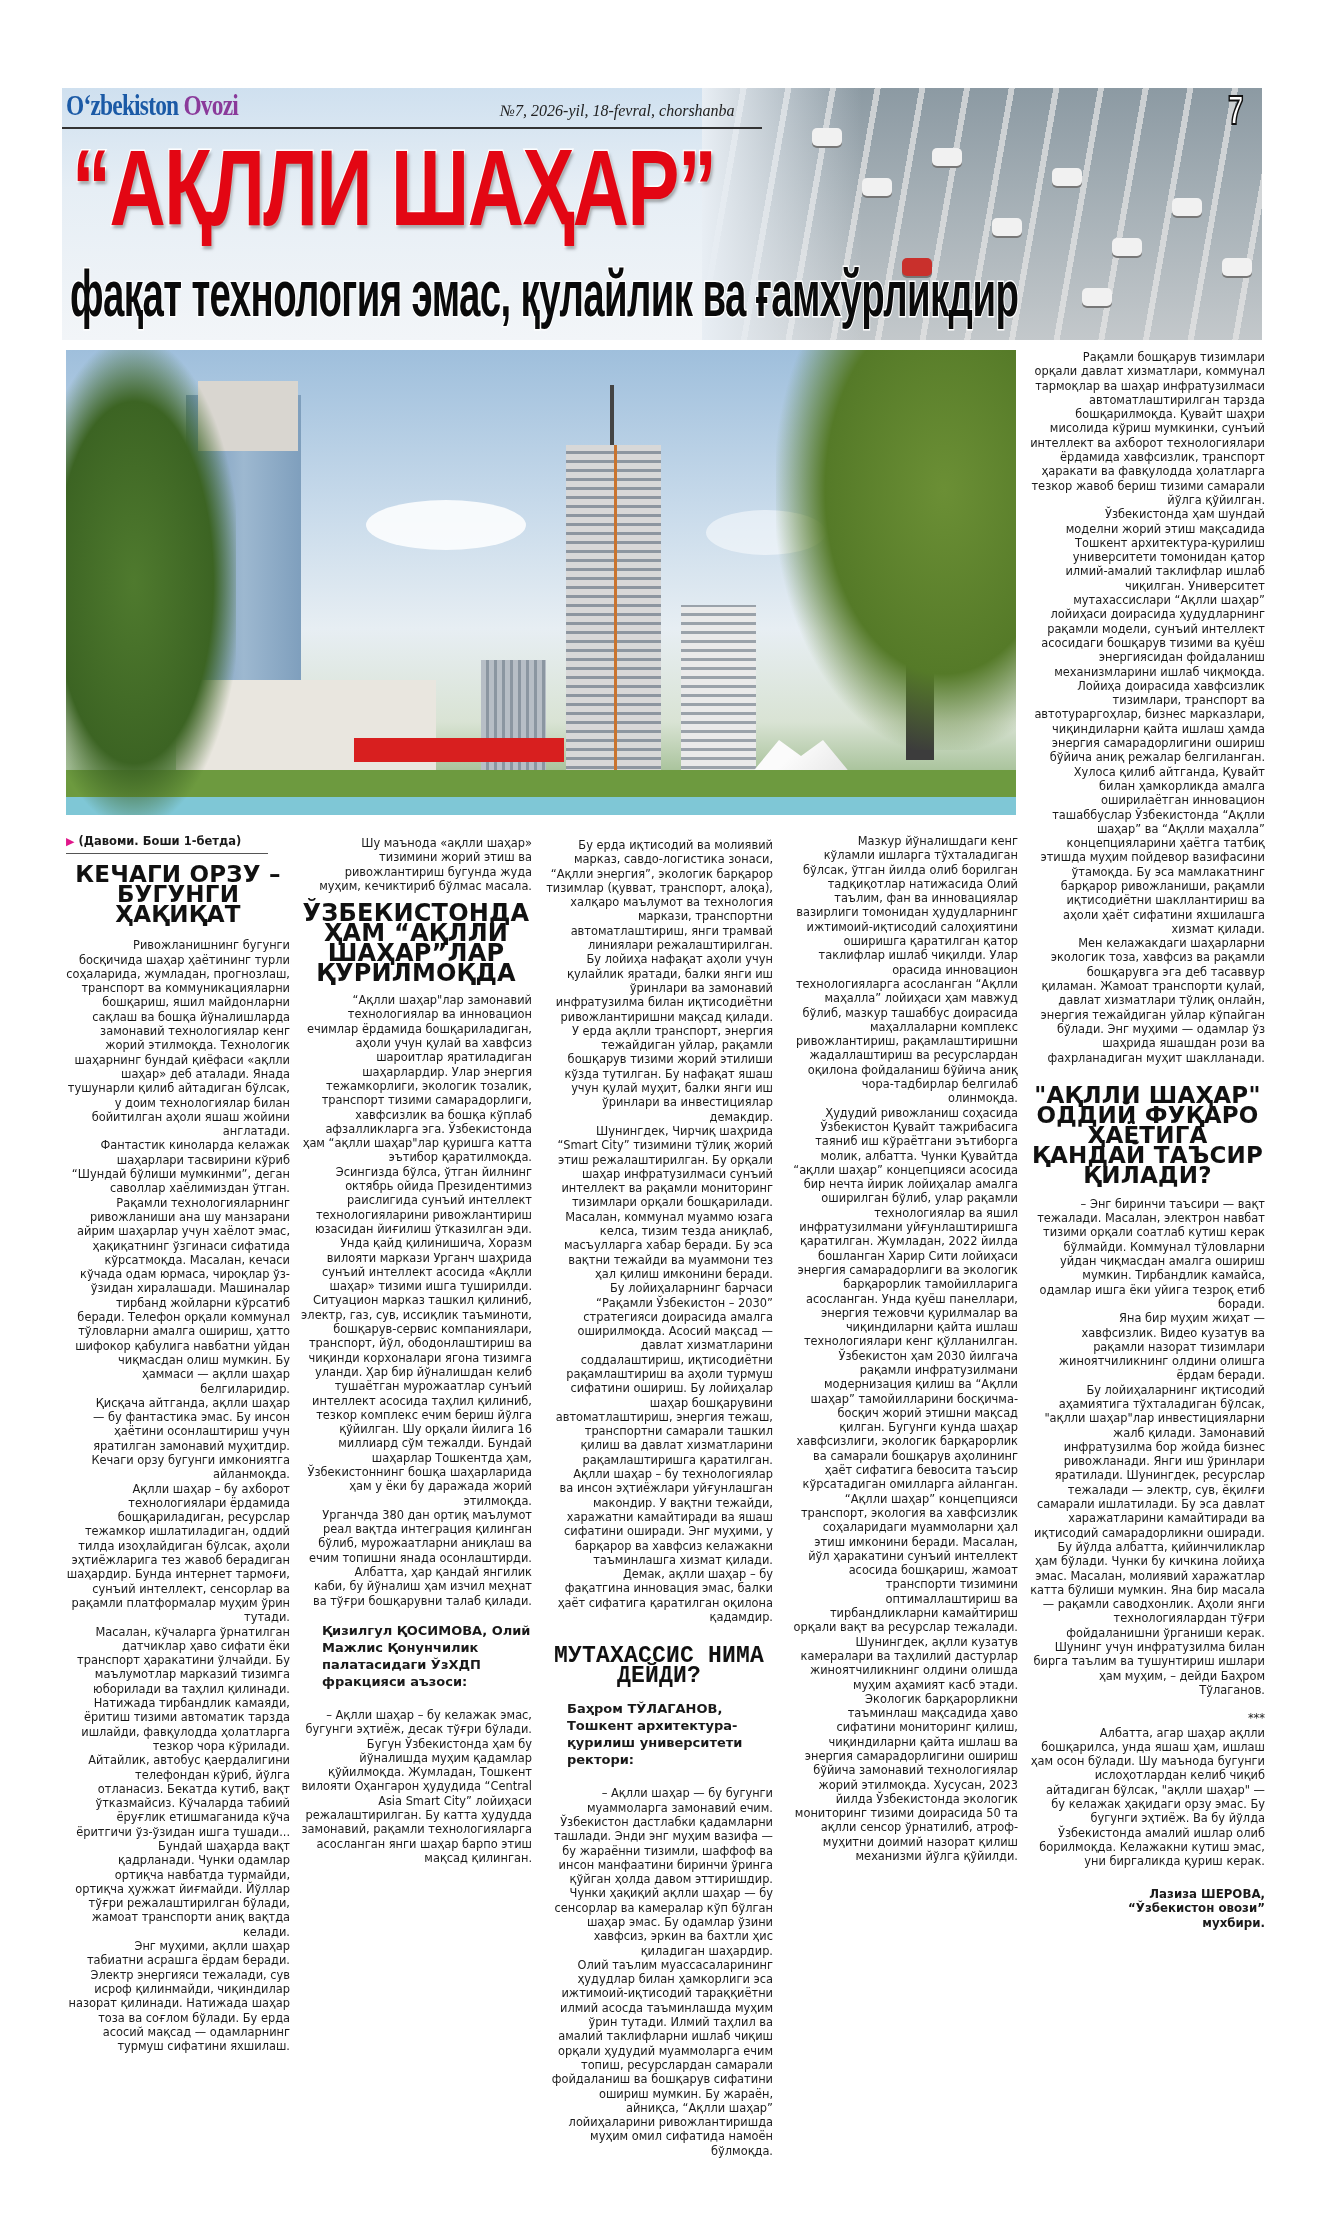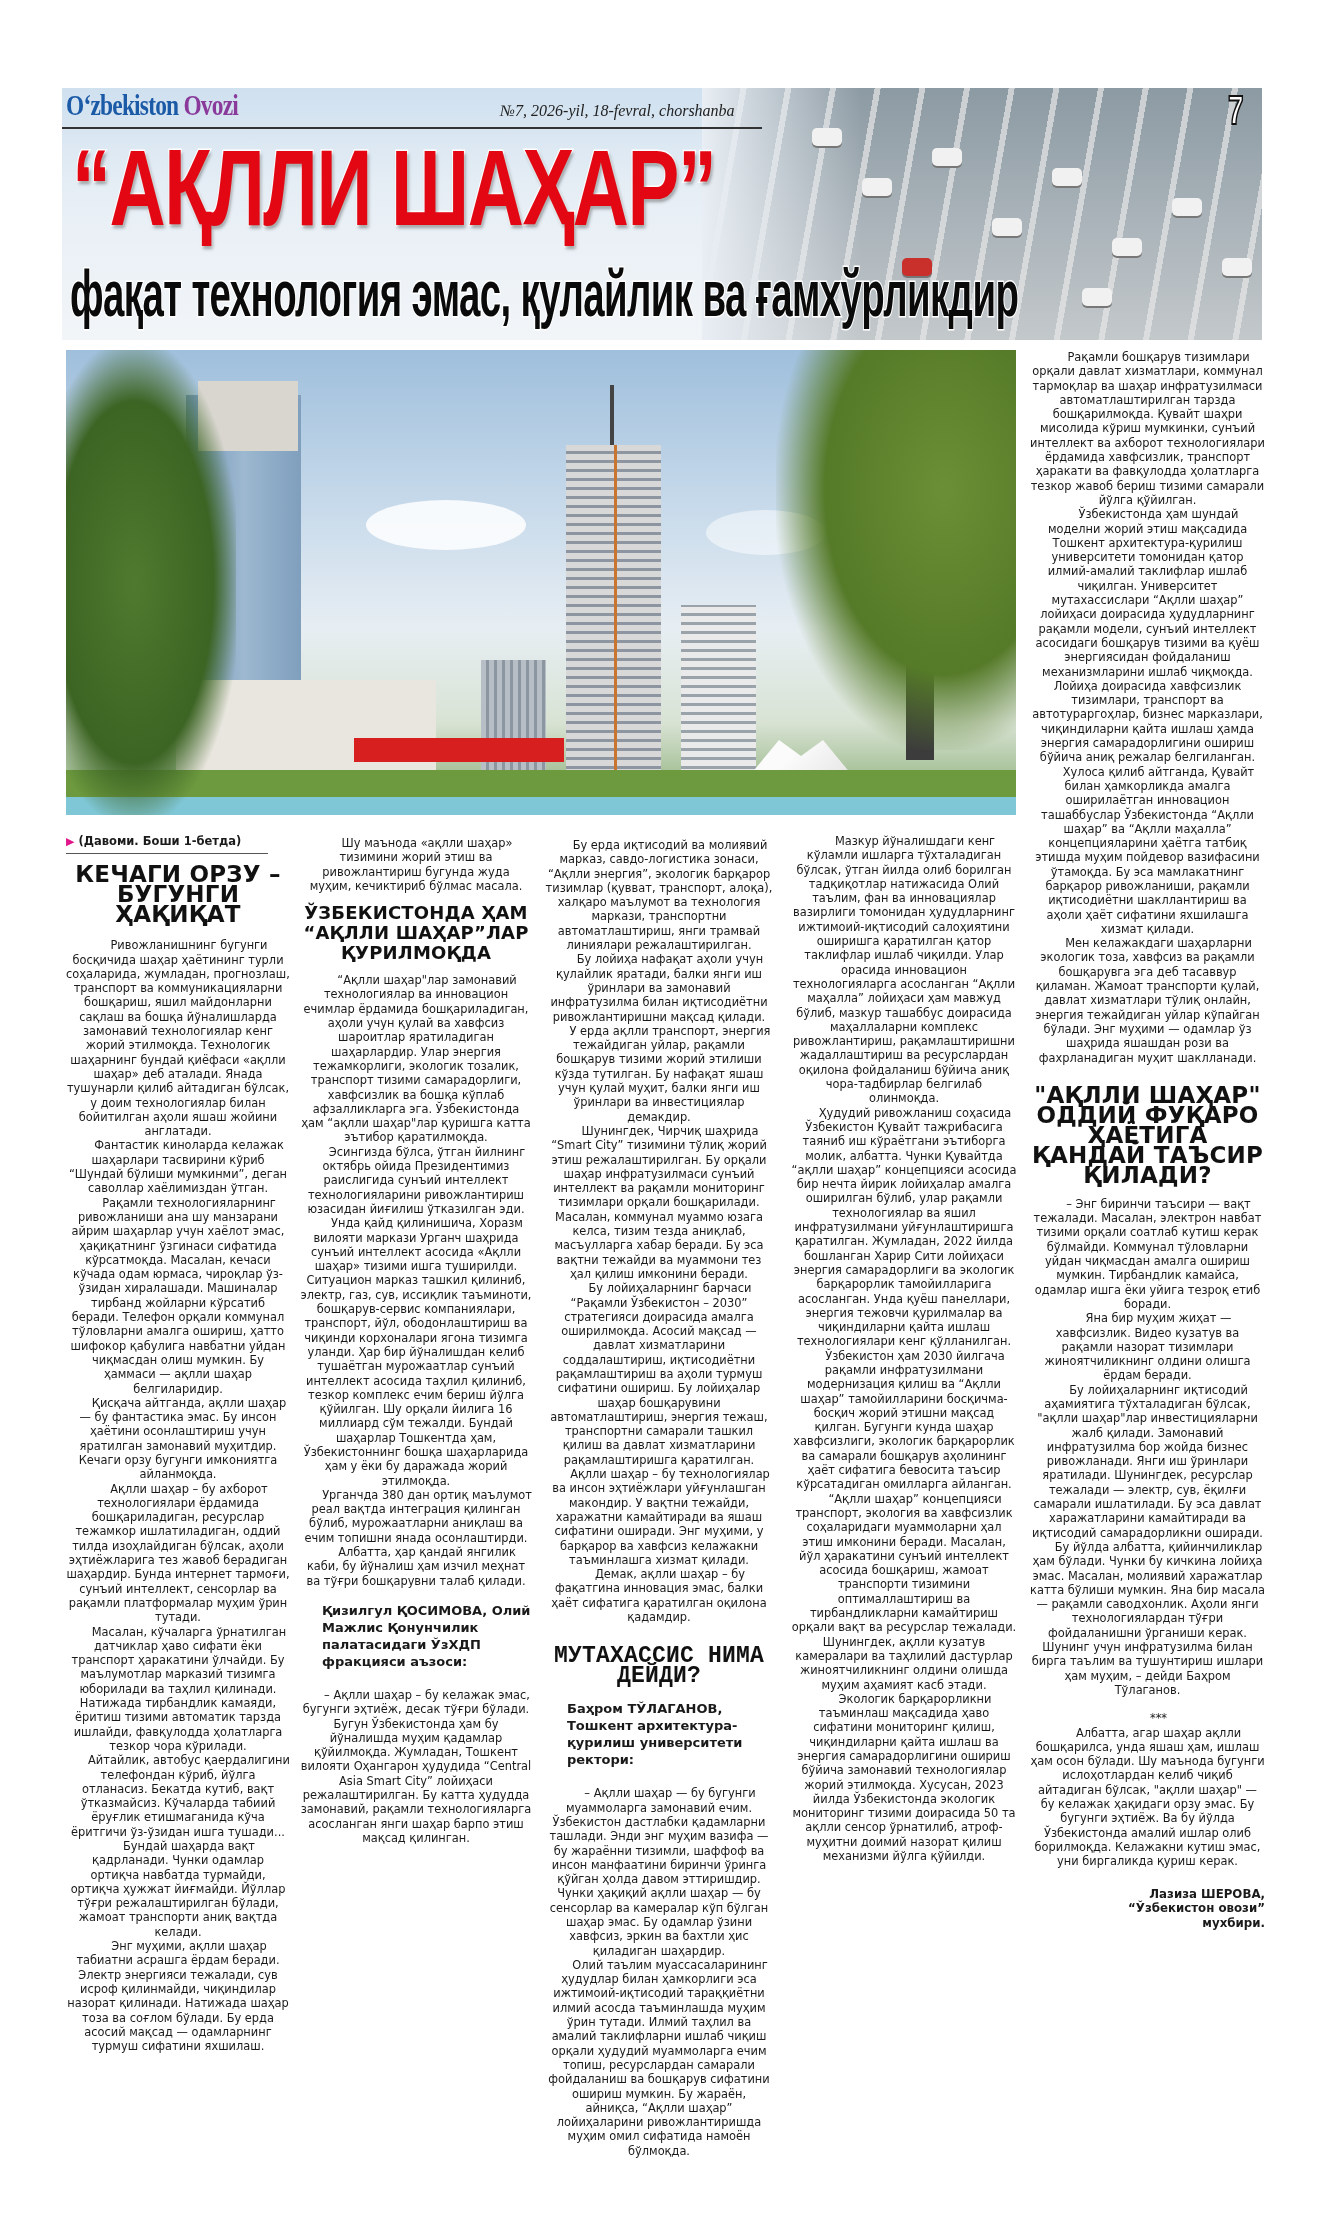--- a/index.html
+++ b/index.html
@@ -87,37 +87,37 @@
   .redroof { position: absolute; left: 288px; top: 388px; width: 210px; height: 24px; background: #d81f1f; }
   .lawn { position: absolute; left: 0; top: 420px; width: 100%; height: 30px; background: #6d9a3f; }
   .pool { position: absolute; left: 0; top: 447px; width: 100%; height: 18px; background: #7fc7d6; }
   .tent { position: absolute; left: 680px; top: 390px; width: 110px; height: 40px;
     background: linear-gradient(135deg, #fbfbfb 40%, #e3e3e3 100%);
     clip-path: polygon(0 100%, 30% 0, 50% 40%, 70% 0, 100% 100%); }
   .speaker { position: absolute; left: 840px; top: 290px; width: 28px; height: 120px; background: #3c3c3c; }
 
   
   .col { position: absolute; font-size: 11.4px; line-height: 14.3px; color: #1a1a1a; }
-  .col p { text-indent: 22px; text-align: center; }
+  .col p { text-indent: 22px; text-align: right; }
   .c1 { left: 66px;  top: 832px; width: 224px; }
   .c2 { left: 300px; top: 836px; width: 232px; }
   .c3 { left: 545px; top: 838px; width: 228px; }
   .c4 { left: 790px; top: 834px; width: 228px; }
   .c5 { left: 1030px; top: 350px; width: 235px; }
 
   .cont-label {
     display: block; font-weight: bold; font-size: 11.5px; padding: 2px 0 4px 0;
     border-bottom: 1px solid #555; margin-bottom: 10px; width: 202px;
   }
   .cont-label .tri { color: #e0168a; font-size: 11px; margin-right: 4px; }
   .sec-title {
     font-family: "DejaVu Sans", sans-serif; font-weight: bold; font-size: 23px; line-height: 20px;
     text-align: center; color: #111; margin: 6px 0 14px 0; letter-spacing: 0.2px;
   }
-  .c2 .sec-title { margin: 10px 0 10px 0; font-size: 18px; line-height: 20px; }
+  .c2 .sec-title { margin: 10px 0 10px 0; font-size: 24px; line-height: 20px; }
   .c3 .sec-title { margin: 22px 0 8px 0; font-family: Liberation Mono, monospace; }
   .c5 .sec-title { margin: 20px 0 12px 0; }
   .byline { font-weight: bold; font-size: 13px; line-height: 17px; padding-left: 22px; margin: 14px 0 18px 0; }
   .stars { text-indent: 22px; margin-top: 14px; }
   .signature { text-align: right; font-weight: bold; font-size: 11.8px; line-height: 14.5px; margin-top: 18px; }
 </style>
 </head>
 <body>
 
 <div class="banner">

